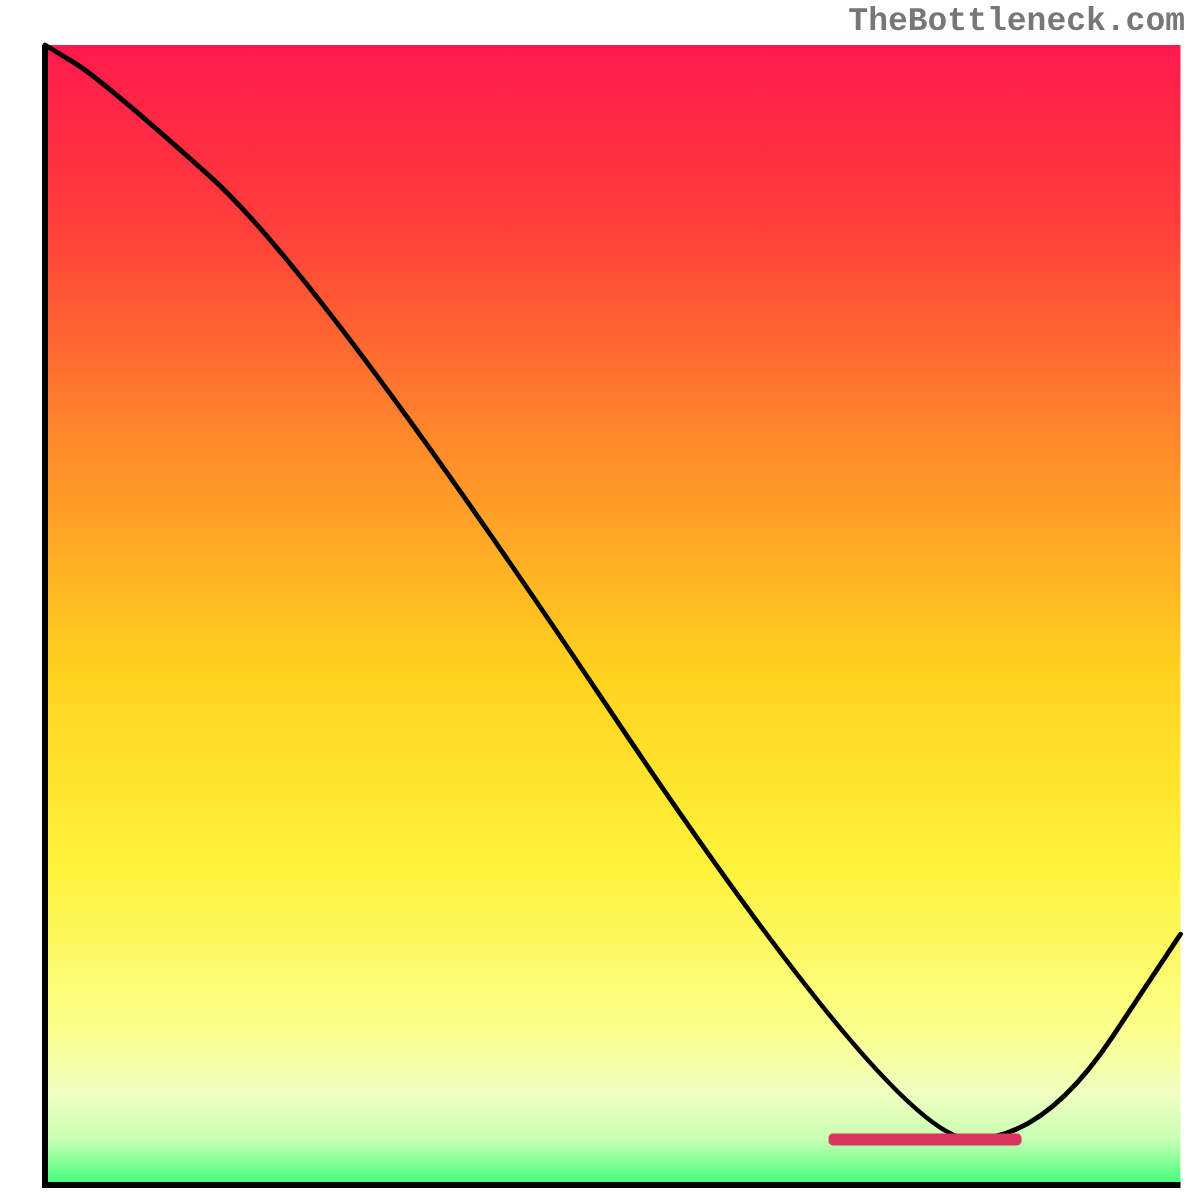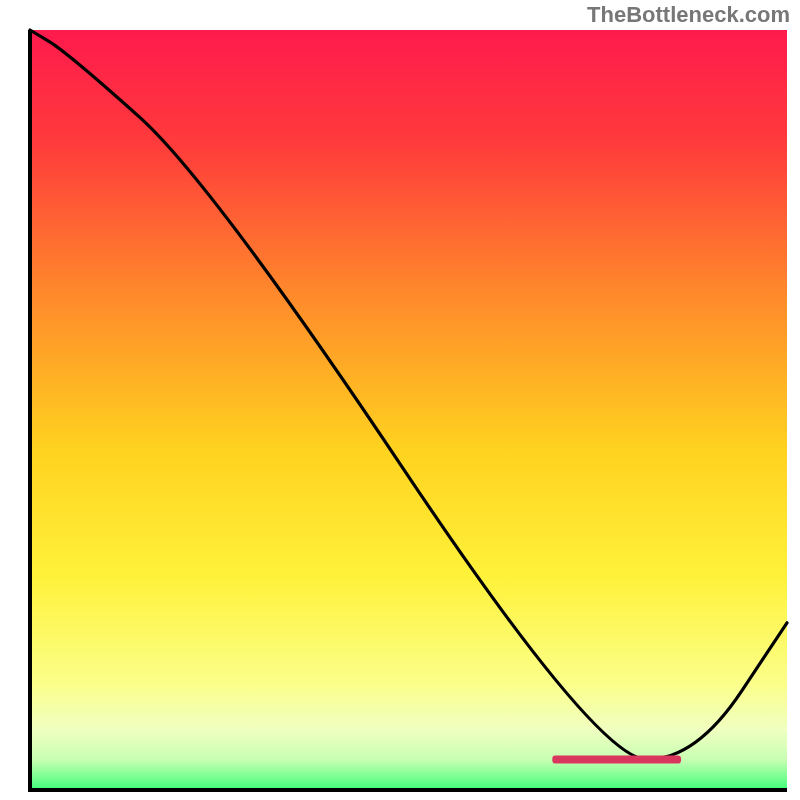--- a/index.html
+++ b/index.html
@@ -8,20 +8,21 @@
     width: 800px;
     height: 800px;
     background: #ffffff;
     font-family: Arial, Helvetica, sans-serif;
     overflow: hidden;
   }
   .stage {
     position: relative;
     width: 800px;
     height: 800px;
+    font-family: Liberation Mono, monospace;
   }
   .watermark {
     position: absolute;
     top: 2px;
     right: 10px;
     font-size: 22px;
     font-weight: bold;
     color: #777777;
     user-select: none;
   }

